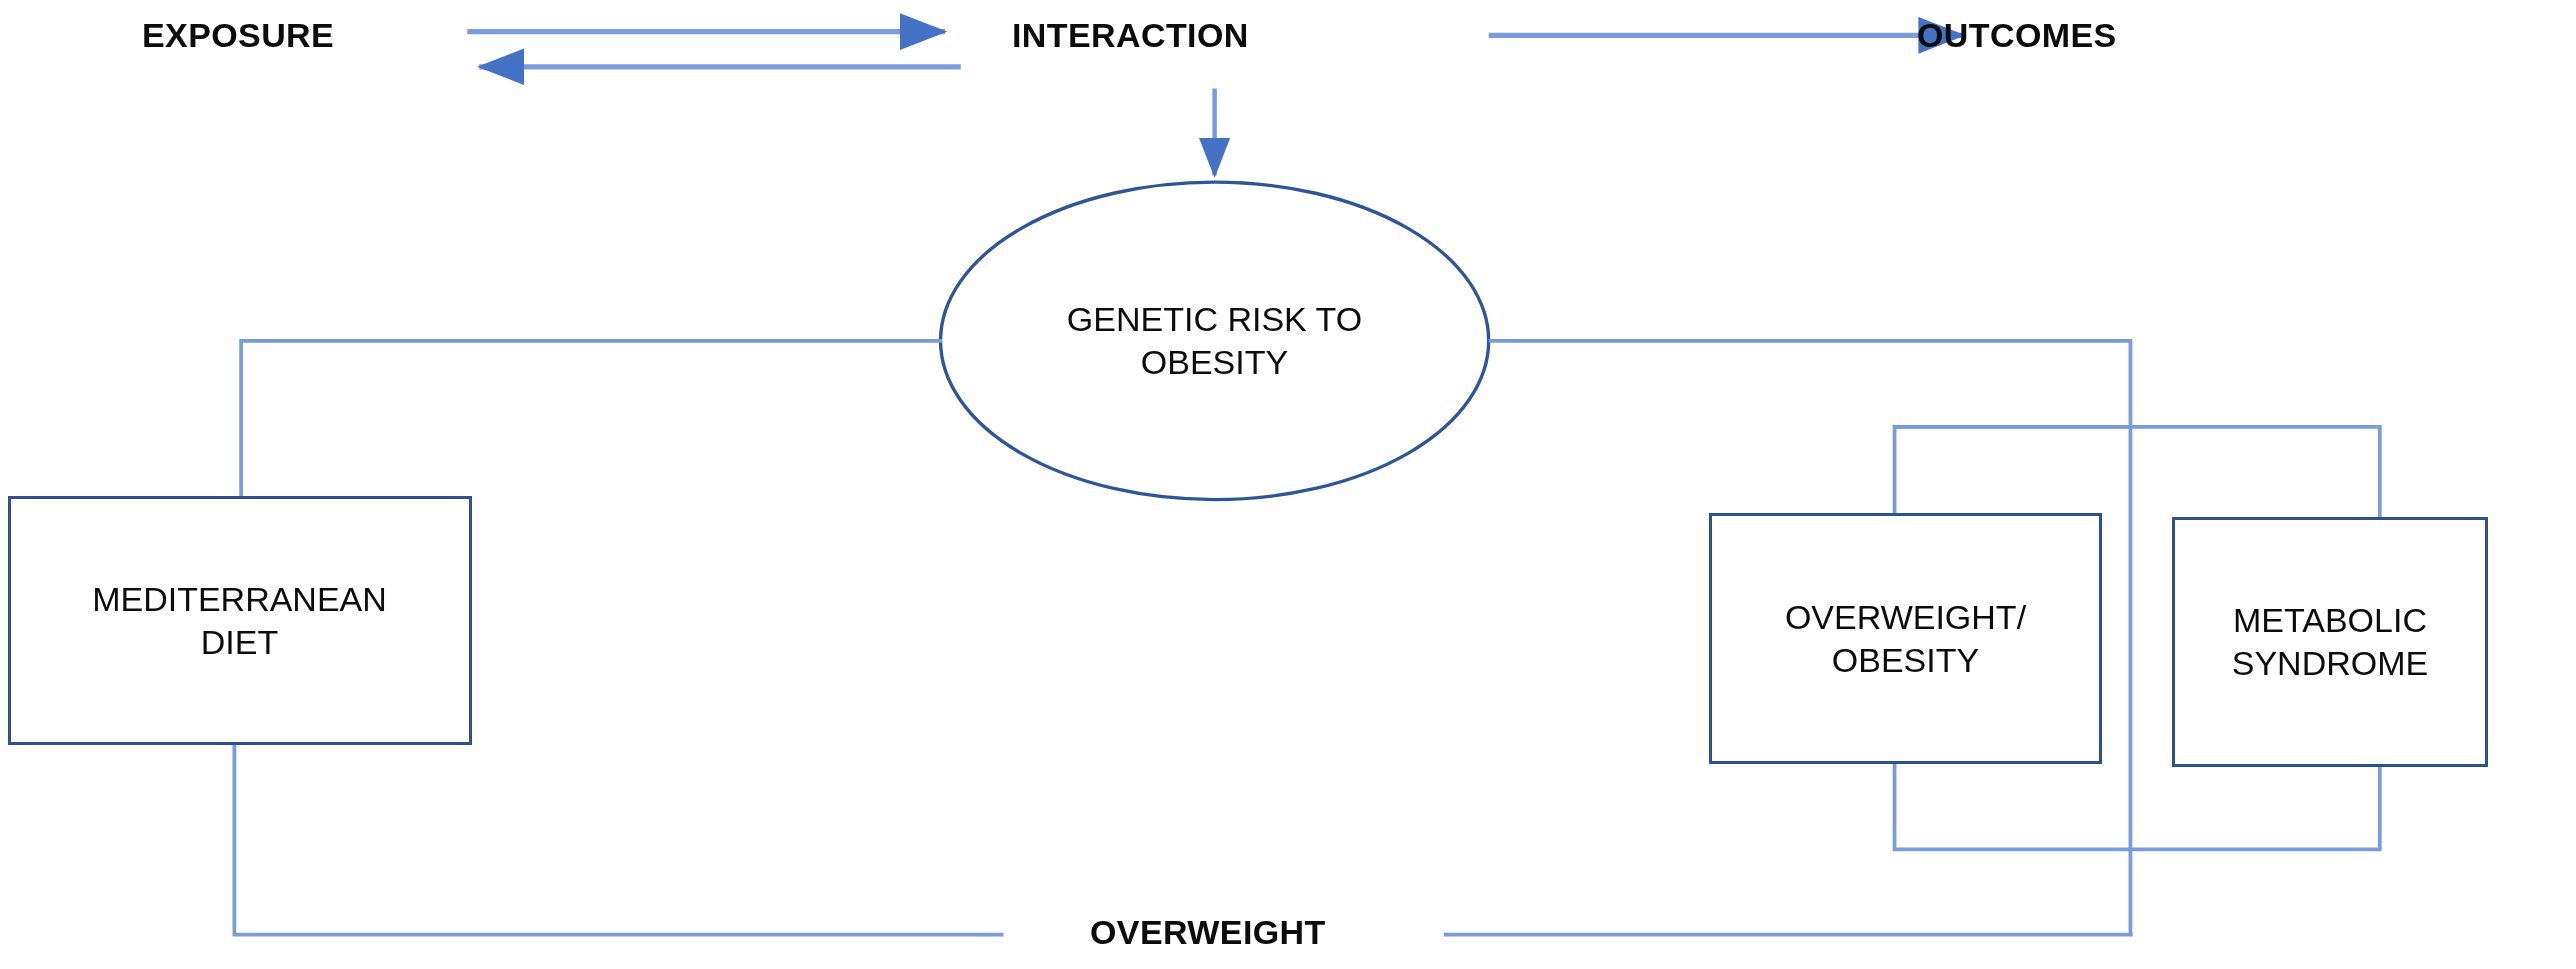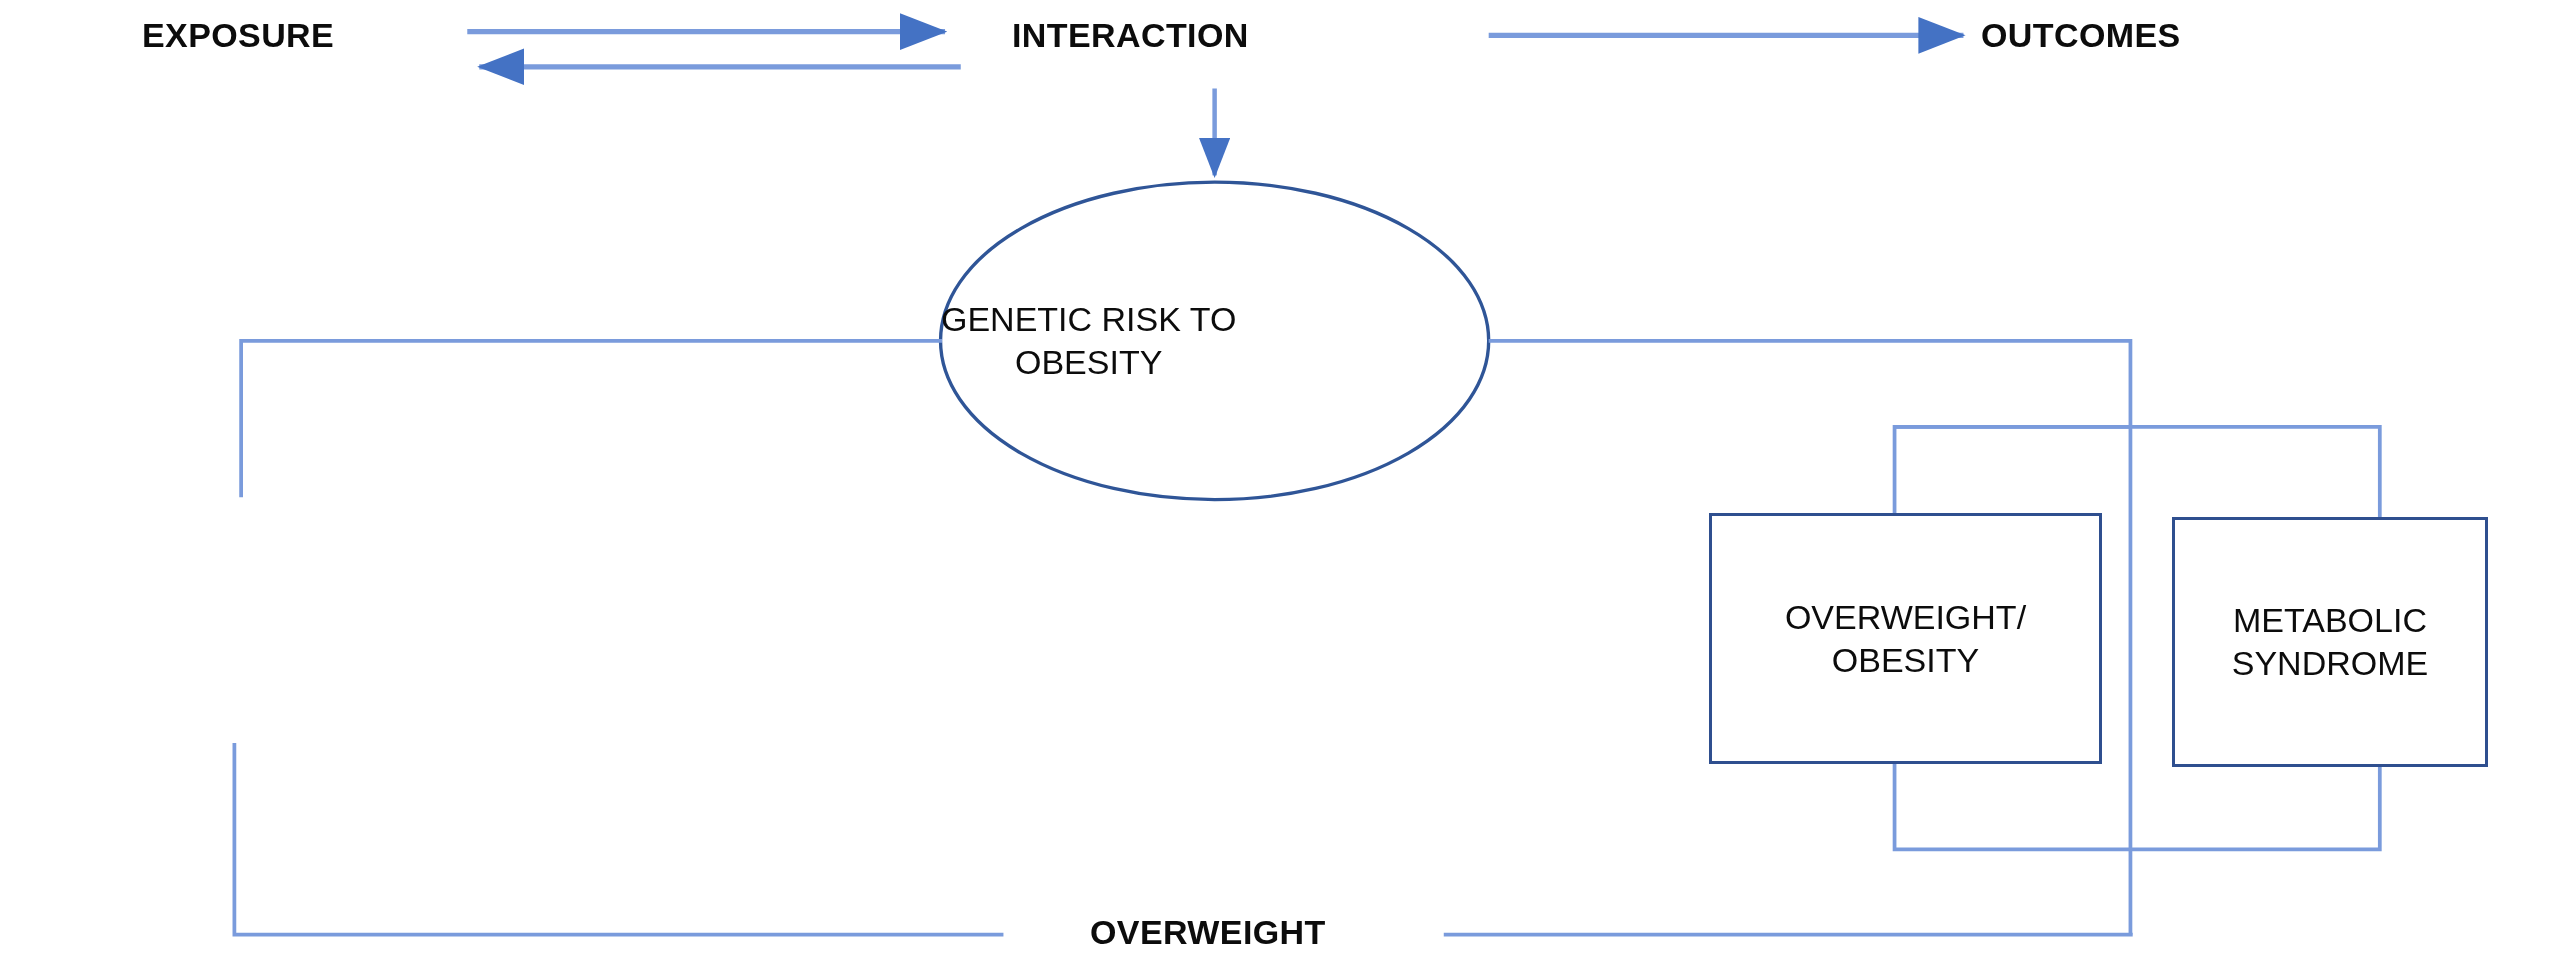--- a/index.html
+++ b/index.html
@@ -64,37 +64,38 @@
     color: #0c0c0c;
     text-align: center;
     line-height: 1.26;
     white-space: pre-line;
     padding: 0 9px;
   }
   .ellipse-text-wrap {
     position: absolute;
     display: flex;
     align-items: center;
+    justify-content: center;
     pointer-events: none;
   }
   .ellipse-text {
     font-family: "Liberation Sans", sans-serif;
     font-size: 34px;
     color: #0c0c0c;
     text-align: center;
     line-height: 1.26;
     white-space: pre-line;
   }
   #box-mediterranean-diet { left: 7.5px;   top: 496px; width: 464px; height: 249px; }
   #box-overweight-obesity { left: 1709px; top: 513px; width: 393px; height: 251px; }
   #box-metabolic-syndrome { left: 2172px; top: 517px; width: 316px; height: 250px; }
   #ellipse-text-wrap      { left: 941px; top: 182px; width: 547px; height: 318px; }
   #label-exposure    { left: 142px;  top: 18px; text-align: center; }
   #label-interaction { left: 1012px; top: 18px; }
-  #label-outcomes    { left: 1981px; top: 18px; }
+  #label-outcomes    { left: 1917px; top: 18px; }
   #label-association { left: 1090px; top: 915px; }
 </style>
 </head>
 <body>
 
 <div id="diagram-root">
 
   <svg class="diagram-canvas" viewBox="0 0 3440 1295" xmlns="http://www.w3.org/2000/svg">
 
     <defs>
@@ -139,20 +140,24 @@
 
   <div class="hdr-label" id="label-interaction">INTERACTION</div>
 
   <div class="hdr-label" id="label-outcomes">OUTCOMES</div>
 
   <div class="ellipse-text-wrap" id="ellipse-text-wrap">
     <div class="ellipse-text">GENETIC RISK TO
 OBESITY</div>
   </div>
 
+  <div class="node-box" id="box-mediterranean-diet">
+    <div class="node-box-text">MEDITERRANEAN
+DIET</div>
+  </div>
 
   <div class="node-box" id="box-overweight-obesity">
     <div class="node-box-text">OVERWEIGHT/
 OBESITY</div>
   </div>
 
   <div class="node-box" id="box-metabolic-syndrome">
     <div class="node-box-text">METABOLIC
 SYNDROME</div>
   </div>

